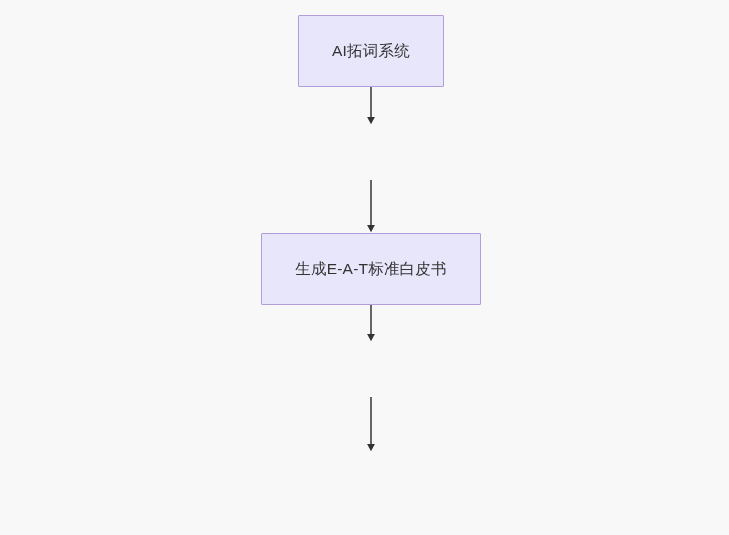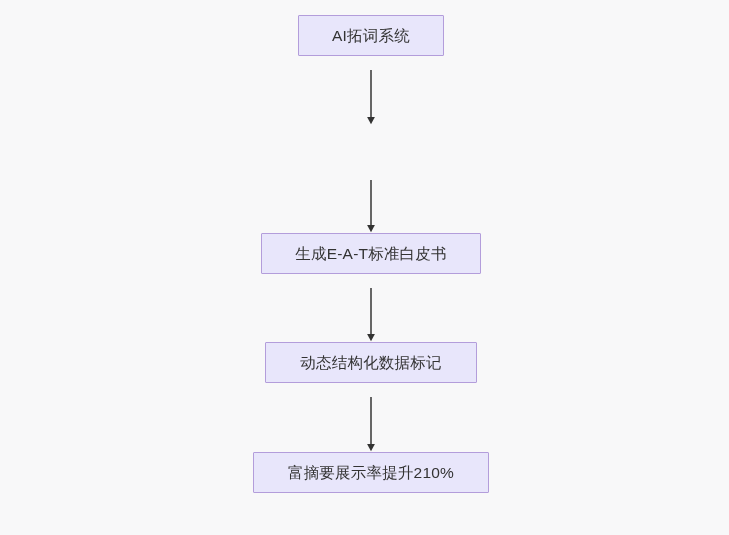--- a/index.html
+++ b/index.html
@@ -28,21 +28,21 @@
   }
   .node {
     position: absolute;
     box-sizing: border-box;
     background: #e8e6fb;
     border: 1.6px solid #b39ddb;
     border-radius: 1px;
     display: flex;
     align-items: center;
     justify-content: center;
-    height: 41px;
+    height: 72px;
   }
   .node-label {
     font-size: 15.5px;
     color: #333333;
     line-height: 1;
     letter-spacing: 0.2px;
     white-space: nowrap;
   }
   
   #node-0 { left: 298px; top: 15px;  width: 146px; }
@@ -70,21 +70,15 @@
 
   <div class="node" id="node-0">
     <span class="node-label">AI拓词系统</span>
   </div>
 
 
   <div class="node" id="node-2">
     <span class="node-label">生成E-A-T标准白皮书</span>
   </div>
 
-  <div class="node" id="node-3">
-    <span class="node-label">动态结构化数据标记</span>
-  </div>
 
-  <div class="node" id="node-4">
-    <span class="node-label">富摘要展示率提升210%</span>
-  </div>
 
 </div>
 
 </body></html>

